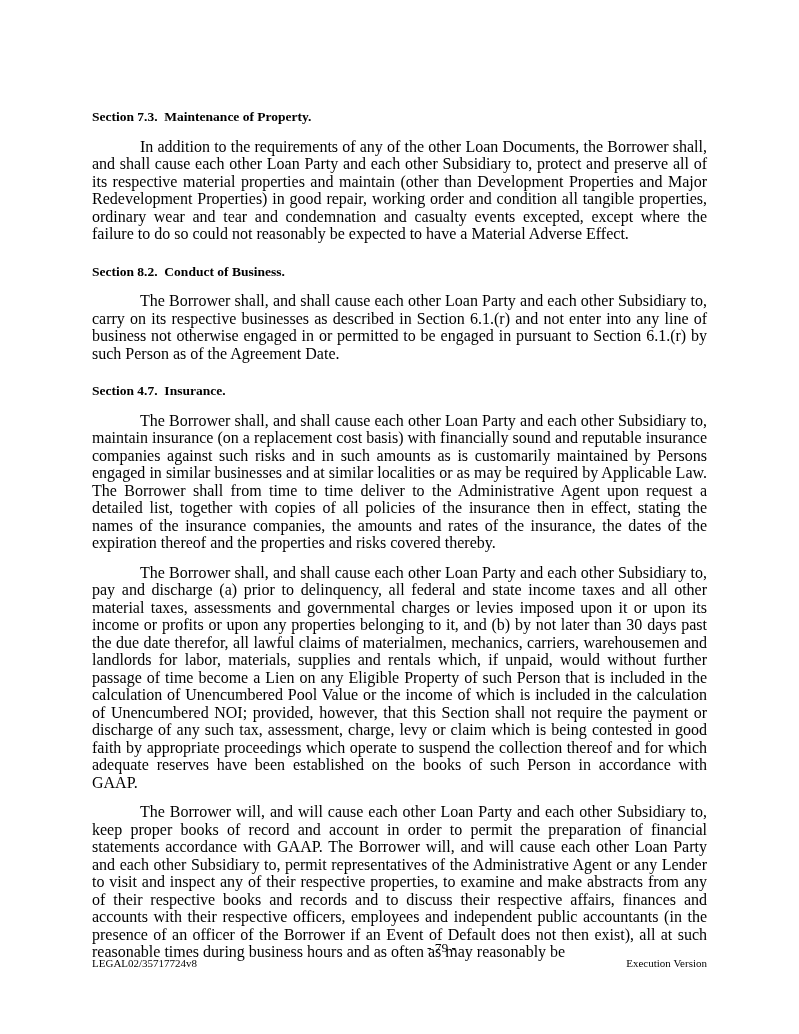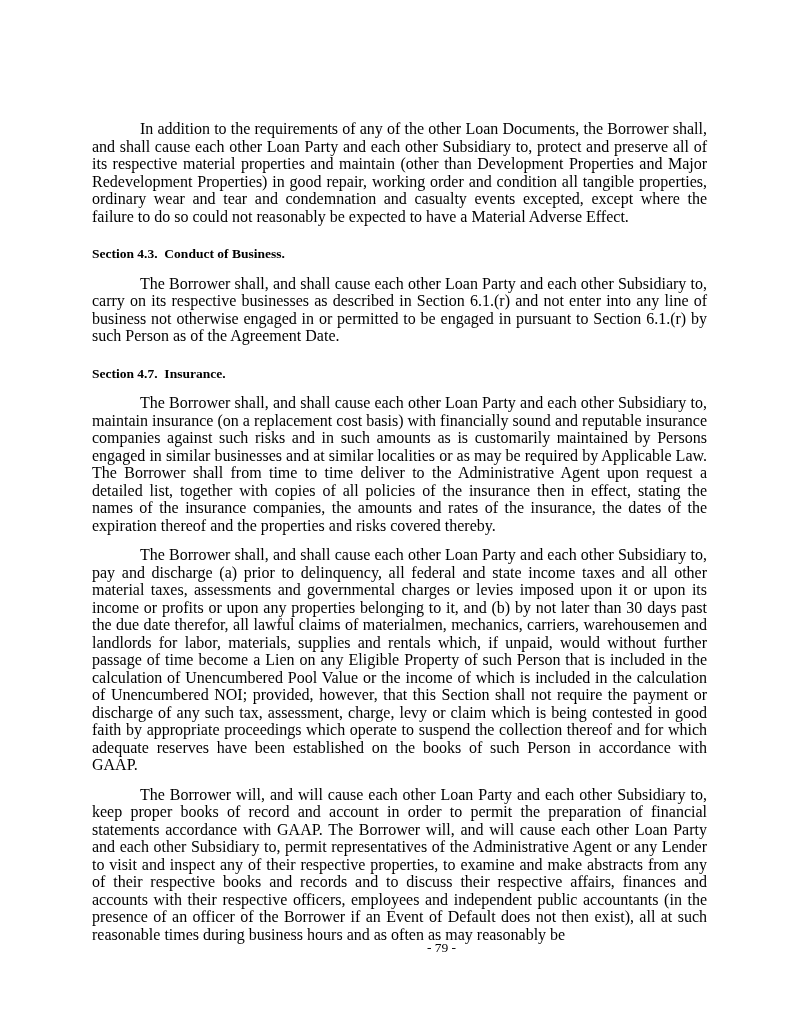--- a/index.html
+++ b/index.html
@@ -60,29 +60,34 @@
     font-size: 11px;
     line-height: 14px;
   }
 </style>
 </head>
 <body>
 
 <div class="page">
   <div class="content">
 
+    <h2 class="section-heading first">Section 7.3.  Maintenance of Property.</h2>
     <p class="section-paragraph">In addition to the requirements of any of the other Loan Documents, the Borrower shall, and shall cause each other Loan Party and each other Subsidiary to, protect and preserve all of its respective material properties and maintain (other than Development Properties and Major Redevelopment Properties) in good repair, working order and condition all tangible properties, ordinary wear and tear and condemnation and casualty events excepted, except where the failure to do so could not reasonably be expected to have a Material Adverse Effect.</p>
 
-    <h2 class="section-heading">Section 4.3.  Conduct of Business.</h2>
+    <h2 class="section-heading">Section 8.2.  Conduct of Business.</h2>
     <p class="section-paragraph">The Borrower shall, and shall cause each other Loan Party and each other Subsidiary to, carry on its respective businesses as described in Section 6.1.(r) and not enter into any line of business not otherwise engaged in or permitted to be engaged in pursuant to Section 6.1.(r) by such Person as of the Agreement Date.</p>
 
     <h2 class="section-heading">Section 4.7.  Insurance.</h2>
     <p class="section-paragraph">The Borrower shall, and shall cause each other Loan Party and each other Subsidiary to, maintain insurance (on a replacement cost basis) with financially sound and reputable insurance companies against such risks and in such amounts as is customarily maintained by Persons engaged in similar businesses and at similar localities or as may be required by Applicable Law. The Borrower shall from time to time deliver to the Administrative Agent upon request a detailed list, together with copies of all policies of the insurance then in effect, stating the names of the insurance companies, the amounts and rates of the insurance, the dates of the expiration thereof and the properties and risks covered thereby.</p>
 
     <p class="section-paragraph">The Borrower shall, and shall cause each other Loan Party and each other Subsidiary to, pay and discharge (a) prior to delinquency, all federal and state income taxes and all other material taxes, assessments and governmental charges or levies imposed upon it or upon its income or profits or upon any properties belonging to it, and (b) by not later than 30 days past the due date therefor, all lawful claims of materialmen, mechanics, carriers, warehousemen and landlords for labor, materials, supplies and rentals which, if unpaid, would without further passage of time become a Lien on any Eligible Property of such Person that is included in the calculation of Unencumbered Pool Value or the income of which is included in the calculation of Unencumbered NOI; provided, however, that this Section shall not require the payment or discharge of any such tax, assessment, charge, levy or claim which is being contested in good faith by appropriate proceedings which operate to suspend the collection thereof and for which adequate reserves have been established on the books of such Person in accordance with GAAP.</p>
 
     <p class="section-paragraph">The Borrower will, and will cause each other Loan Party and each other Subsidiary to, keep proper books of record and account in order to permit the preparation of financial statements accordance with GAAP.  The Borrower will, and will cause each other Loan Party and each other Subsidiary to, permit representatives of the Administrative Agent or any Lender to visit and inspect any of their respective properties, to examine and make abstracts from any of their respective books and records and to discuss their respective affairs, finances and accounts with their respective officers, employees and independent public accountants (in the presence of an officer of the Borrower if an Event of Default does not then exist), all at such reasonable times during business hours and as often as may reasonably be</p>
 
   </div>
 
   <div class="page-number">- 79 -</div>
 
+  <div class="footer-row">
+    <span>LEGAL02/35717724v8</span>
+    <span>Execution Version</span>
+  </div>
 </div>
 
 </body></html>

